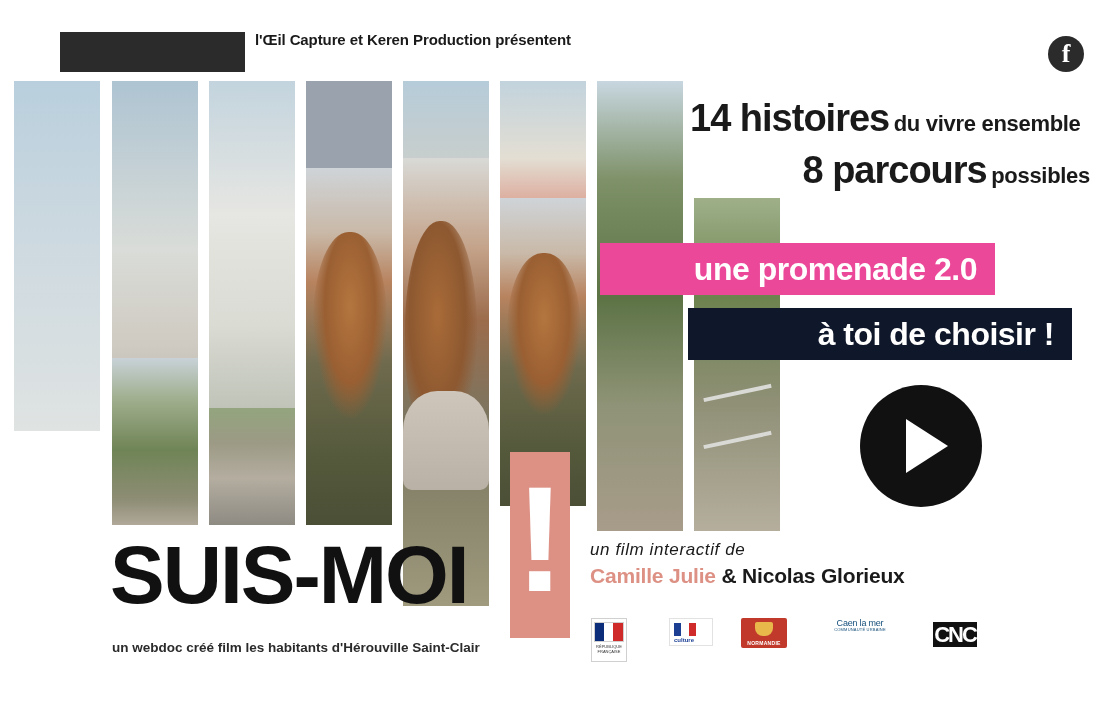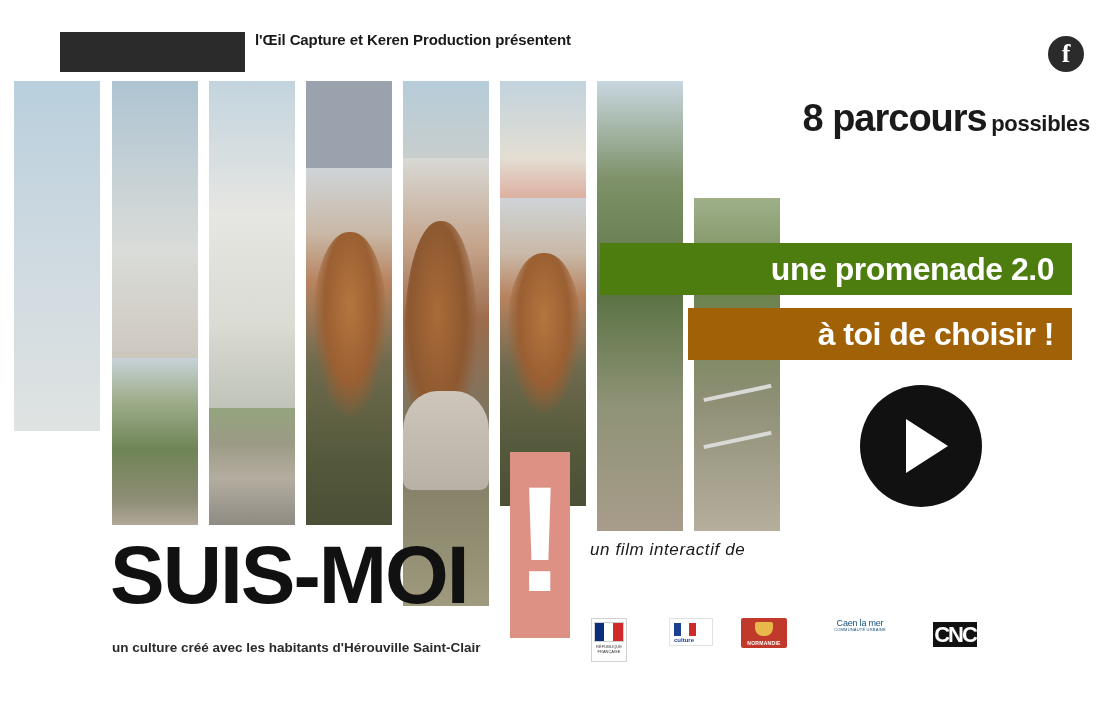--- a/index.html
+++ b/index.html
@@ -206,28 +206,28 @@
     font-size: 32px;
     font-weight: bold;
     text-align: right;
     padding-right: 18px;
     box-sizing: border-box;
     letter-spacing: -0.5px;
   }
   #banner-promenade {
     left: 600px;
     top: 243px;
-    width: 472px;
-    background: #4d7c0f;
+    width: 395px;
+    background: #ec4899;
   }
   #banner-choisir {
     left: 688px;
     top: 308px;
     width: 384px;
-    background: #a16207;
+    background: #0f172a;
   }
 
   
   #play-button {
     position: absolute;
     left: 860px;
     top: 385px;
     width: 122px;
     height: 122px;
     border-radius: 50%;
@@ -415,38 +415,45 @@
     <div class="img path"></div>
   </div>
 
 </div>
 
 <div id="excl-block">
   <div id="excl-mark">!</div>
 </div>
 
 <div id="title">SUIS-MOI</div>
-<div id="subtitle">un culture créé avec les habitants d'Hérouville Saint-Clair</div>
+<div id="subtitle">un webdoc créé film les habitants d'Hérouville Saint-Clair</div>
 
 <div id="tagline">
+  <div class="tag-row">
+    <span class="tag-big">14 histoires</span>
+    <span class="tag-small">du vivre ensemble</span>
+  </div>
   <div class="tag-row second">
     <span class="tag-big">8 parcours</span>
     <span class="tag-small">possibles</span>
   </div>
 </div>
 
 <div class="banner" id="banner-promenade">une promenade 2.0</div>
 <div class="banner" id="banner-choisir">à toi de choisir !</div>
 
 <div id="play-button">
   <div id="play-triangle"></div>
 </div>
 
 <div id="film-credit">
   <div class="line1">un film interactif de</div>
+  <div class="line2">
+    <span class="pink">Camille Julie</span><span class="dark"> &amp; </span><span class="dark">Nicolas Glorieux</span>
+  </div>
 </div>
 
 <div id="logos">
 
   <div class="logo" id="logo-republique">
     <div class="rf-box">
       <div class="tricolore"></div>
       <div class="rf-text">RÉPUBLIQUE FRANÇAISE</div>
     </div>
   </div>

